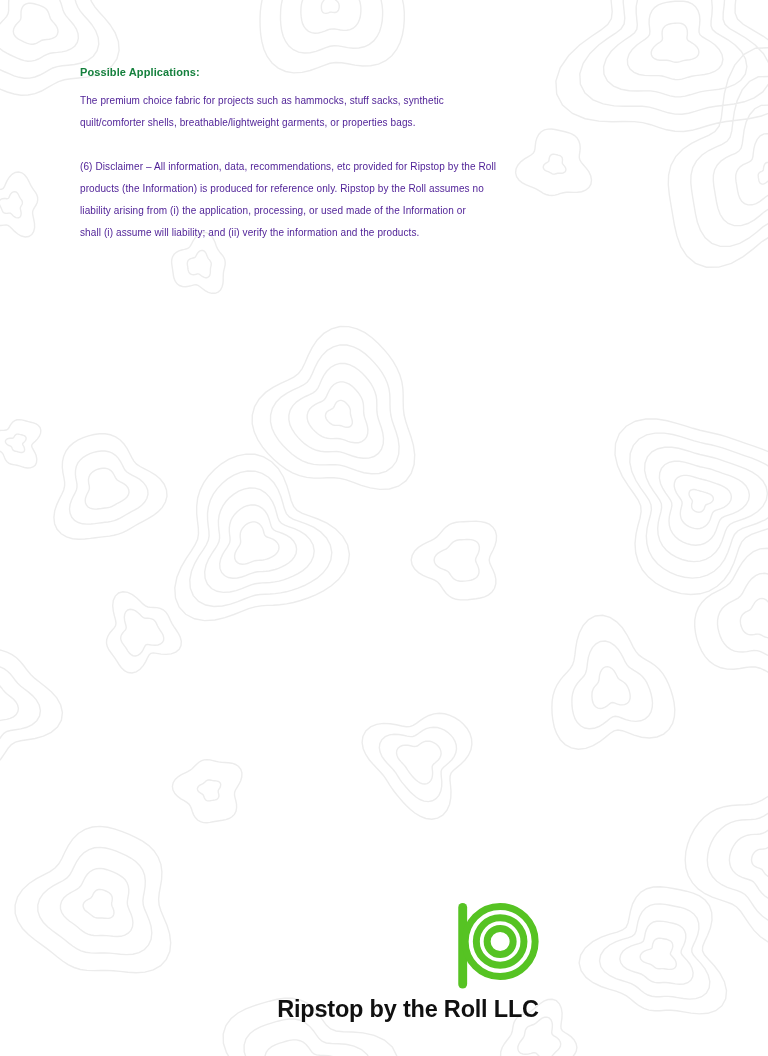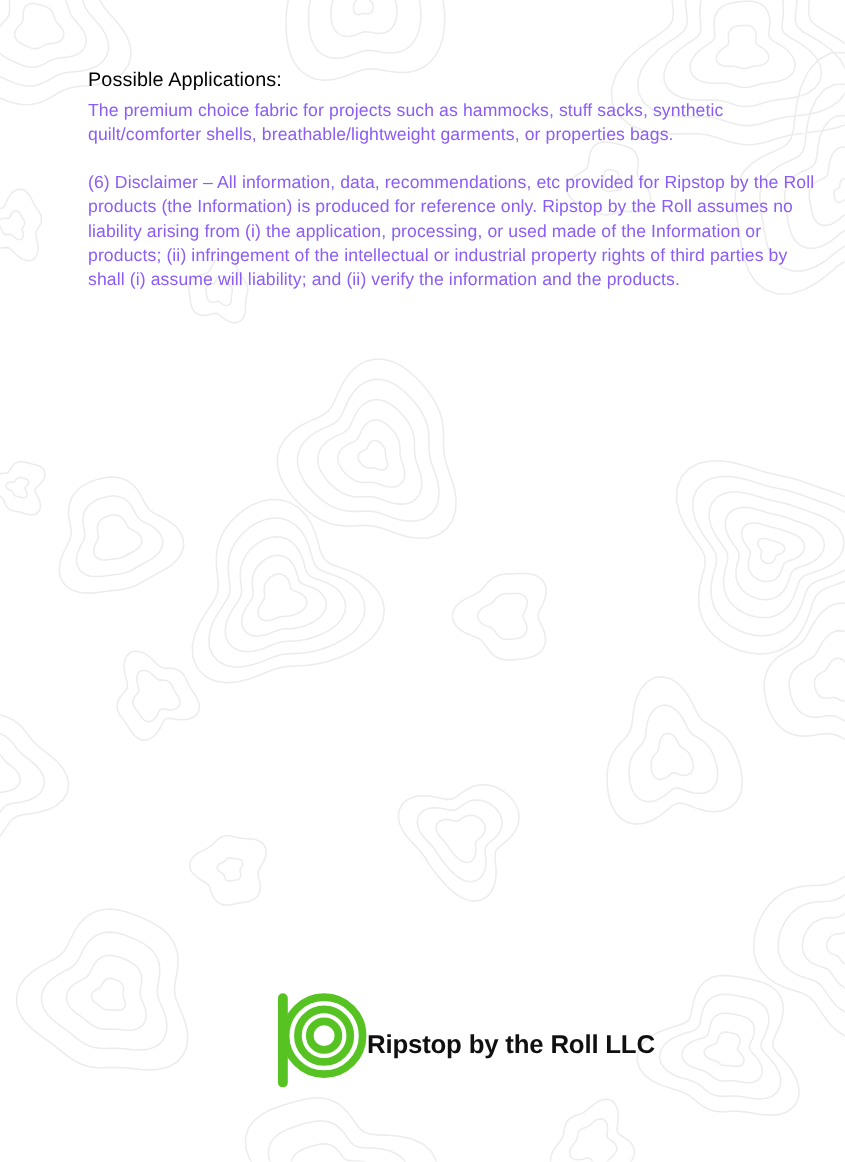--- a/index.html
+++ b/index.html
@@ -15,36 +15,36 @@
     position: absolute; inset: 0;
     width: 768px; height: 1056px;
     z-index: 0;
   }
   .content {
     position: absolute; left: 80px; top: 61px; width: 655px;
     z-index: 1;
   }
   .heading {
     margin: 0 0 7px 0;
-    font-size: 18px; font-weight: 400; line-height: 22px;
-    color: #000000;
+    font-size: 11px; font-weight: 700; line-height: 22px;
+    color: #15803d;
     letter-spacing: 0.1px;
   }
   .para { margin: 0 0 22px 0; padding: 0; }
   .ln {
     display: block;
-    font-size: 16px; line-height: 22px;
-    color: #8b5cf6;
+    font-size: 10px; line-height: 22px;
+    color: #4c1d95;
     letter-spacing: 0.1px;
     white-space: nowrap;
   }
   .brand-footer {
-    position: absolute; left: 424px; top: 902px;
+    position: absolute; left: 408px; top: 902px;
     transform: translateX(-50%);
-    display: flex; flex-direction: row; align-items: center;
+    display: flex; flex-direction: column; align-items: flex-end;
     z-index: 1;
   }
   .logo-svg { width: 81px; height: 87px; display: block; }
   .brand-name {
     margin-top: 7px;
     font-size: 23.5px; font-weight: 700;
     color: #101010;
     letter-spacing: -0.2px;
     white-space: nowrap;
   }
@@ -62,21 +62,20 @@
   <p class="para">
     <span class="ln">The premium choice fabric for projects such as hammocks, stuff sacks, synthetic</span>
     <span class="ln">quilt/comforter shells, breathable/lightweight garments, or properties bags.</span>
   </p>
 
 
   <p class="para">
     <span class="ln">(6) Disclaimer – All information, data, recommendations, etc provided for Ripstop by the Roll</span>
     <span class="ln">products (the Information) is produced for reference only. Ripstop by the Roll assumes no</span>
     <span class="ln">liability arising from (i) the application, processing, or used made of the Information or</span>
-    <span class="ln">products; (ii) infringement of the intellectual or industrial property rights of third parties by</span>
     <span class="ln">shall (i) assume will liability; and (ii) verify the information and the products.</span>
   </p>
 </main>
 
 <footer class="brand-footer">
   <svg class="logo-svg" viewBox="0 0 81 87" xmlns="http://www.w3.org/2000/svg" aria-hidden="true">
     <g fill="none" stroke="#56c323">
       <line x1="4.5" y1="5.5" x2="4.5" y2="82" stroke-width="9" stroke-linecap="round"></line>
       <circle cx="42" cy="39.5" r="35" stroke-width="7"></circle>
       <circle cx="42" cy="39.5" r="23.8" stroke-width="7"></circle>

